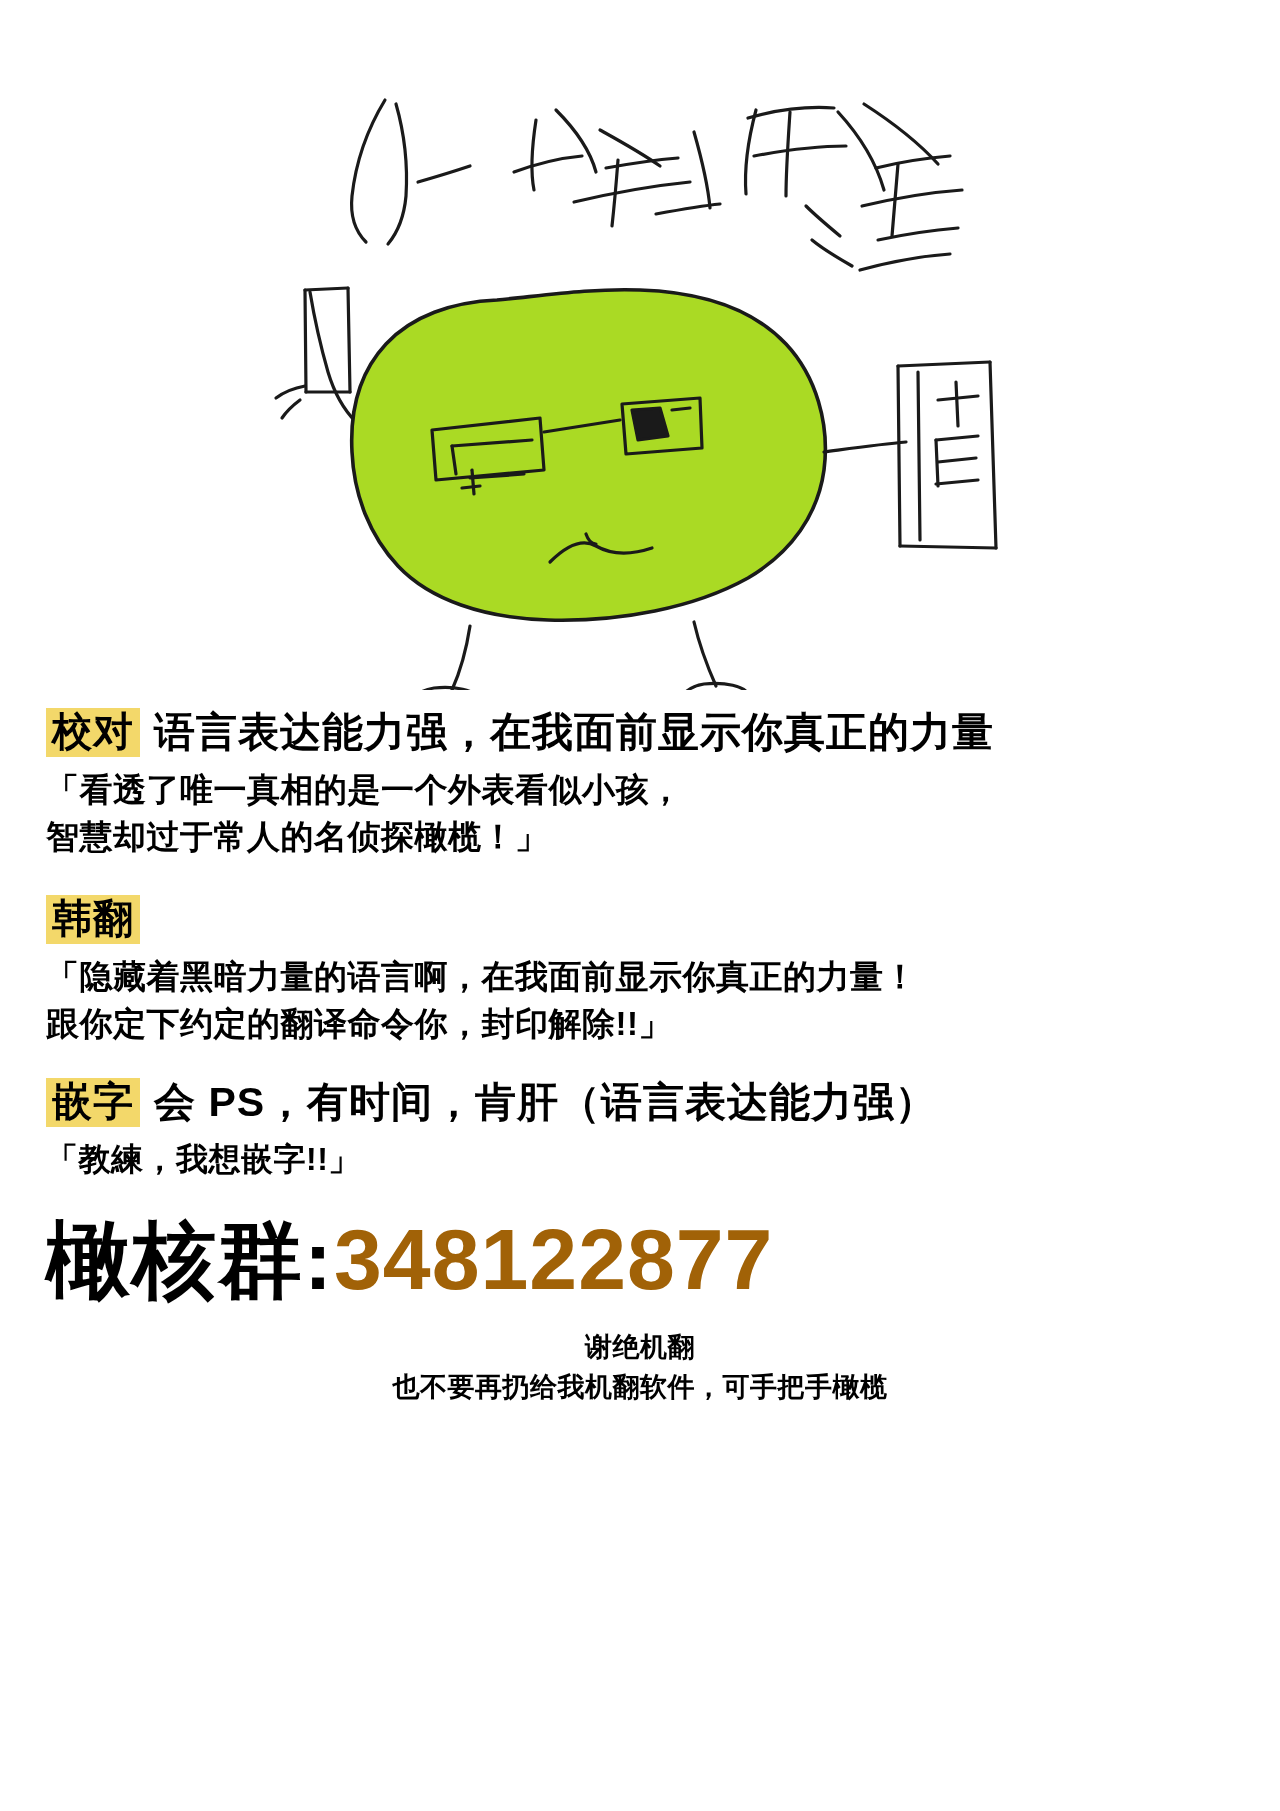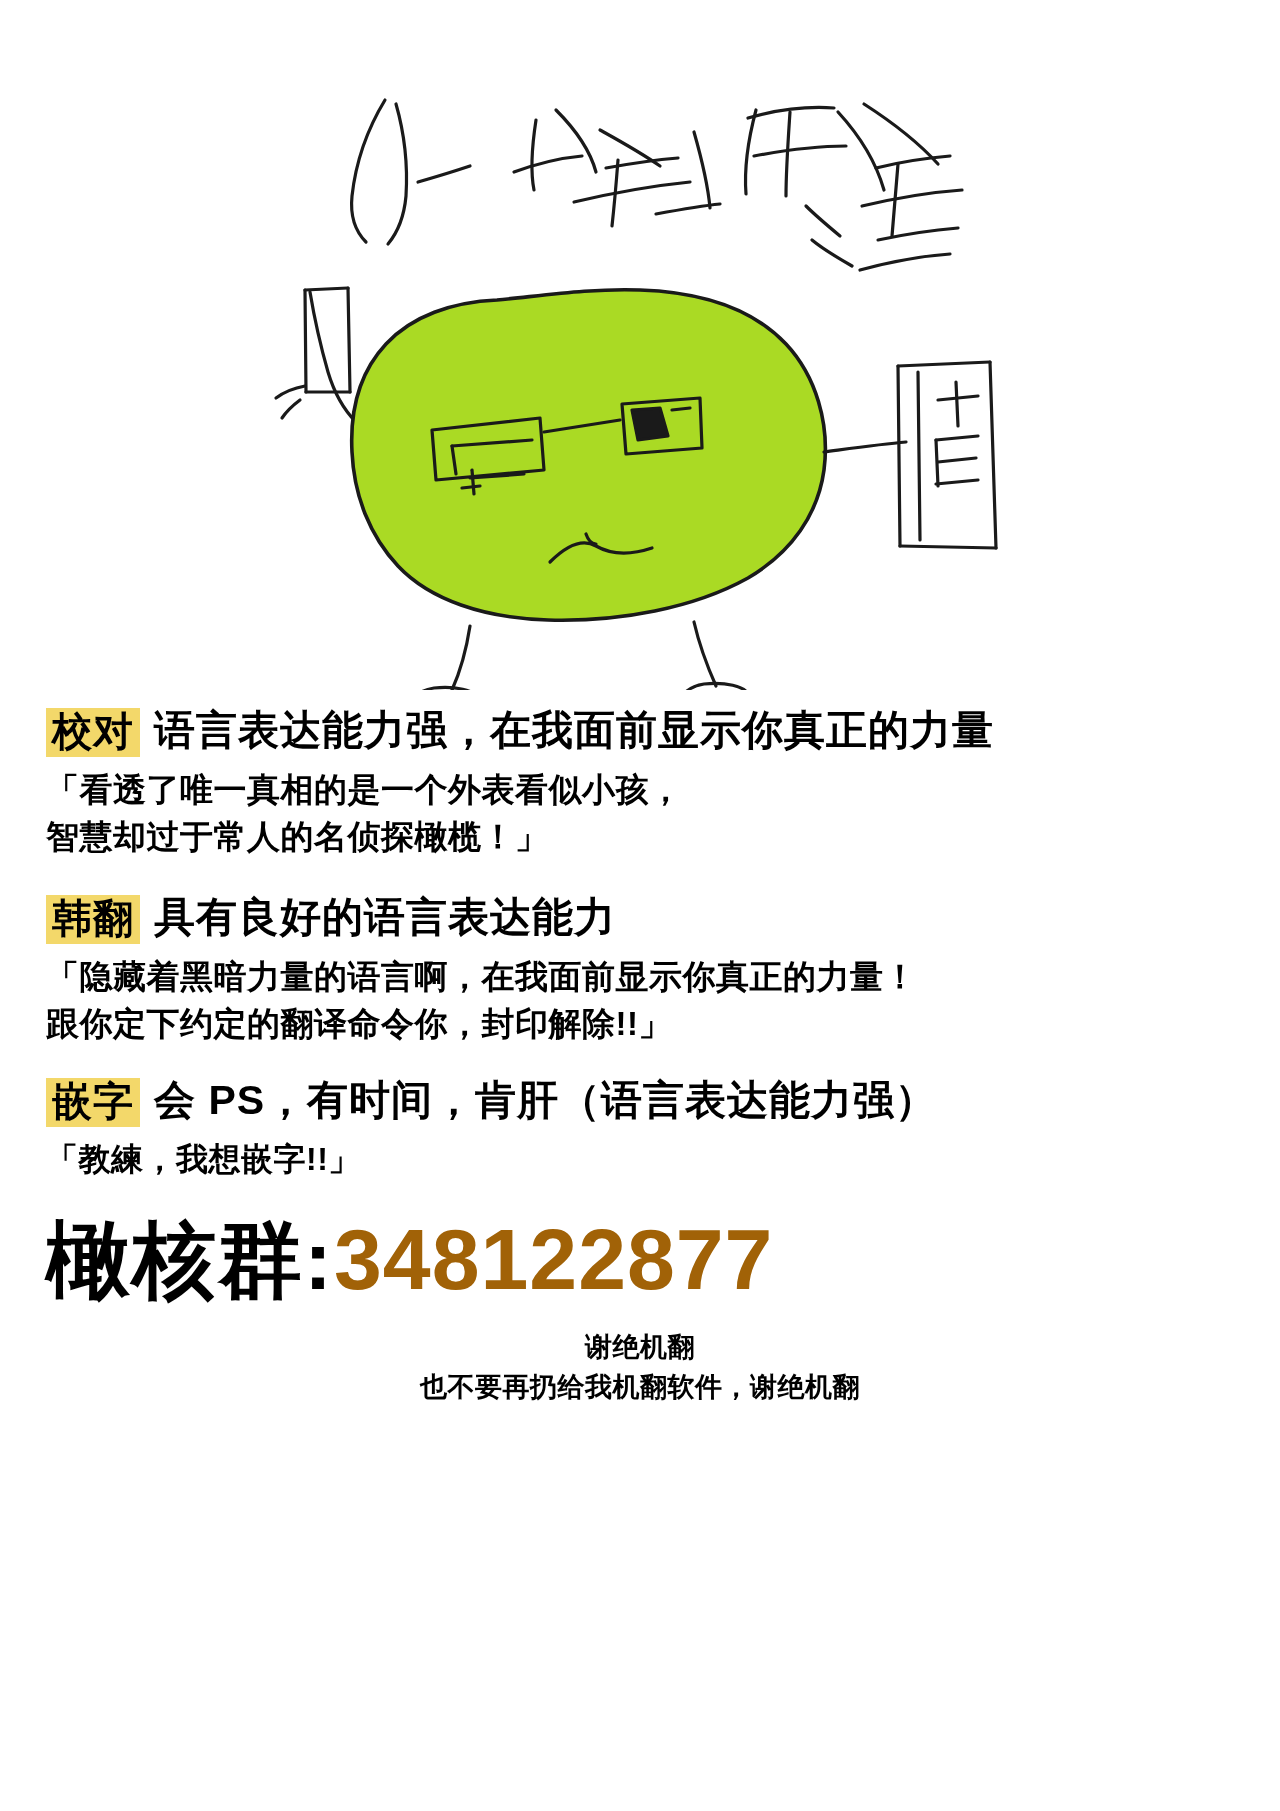--- a/index.html
+++ b/index.html
@@ -41,21 +41,21 @@
     top: 690px;
     width: 1280px;
   }
 
   .section {
     padding: 0 46px;
     margin-bottom: 26px;
   }
   .section-head {
     display: flex;
-    align-items: flex-start;
+    align-items: center;
     gap: 14px;
   }
   .tag {
     background: #f3d86a;
     font-weight: bold;
     font-size: 40px;
     line-height: 1.08;
     padding: 2px 6px 4px 6px;
     white-space: nowrap;
     letter-spacing: 1px;
@@ -227,21 +227,20 @@
       </div>
       <div class="quote">
         <span class="line">「看透了唯一真相的是一个外表看似小孩，</span>
         <span class="line">智慧却过于常人的名侦探橄榄！」</span>
       </div>
     </div>
 
     <div class="section s2">
       <div class="section-head">
         <span class="tag">韩翻</span>
-        <span class="head-text">具有良好的语言表达能力</span>
       </div>
       <div class="quote">
         <span class="line">「隐藏着黑暗力量的语言啊，在我面前显示你真正的力量！</span>
         <span class="line">跟你定下约定的翻译命令你，封印解除!!」</span>
       </div>
     </div>
 
     <div class="section s3">
       <div class="section-head">
         <span class="tag">嵌字</span>
@@ -252,17 +251,17 @@
       </div>
     </div>
 
     <div class="qq-row">
       <span class="qq-label">橄核群:</span>
       <span class="qq-number">348122877</span>
     </div>
 
     <div class="footer">
       <div class="f1">谢绝机翻</div>
-      <div class="f2">也不要再扔给我机翻软件，谢绝机翻</div>
+      <div class="f2">也不要再扔给我机翻软件，可手把手橄榄</div>
     </div>
 
   </div>
 </div>
 
 </body></html>

